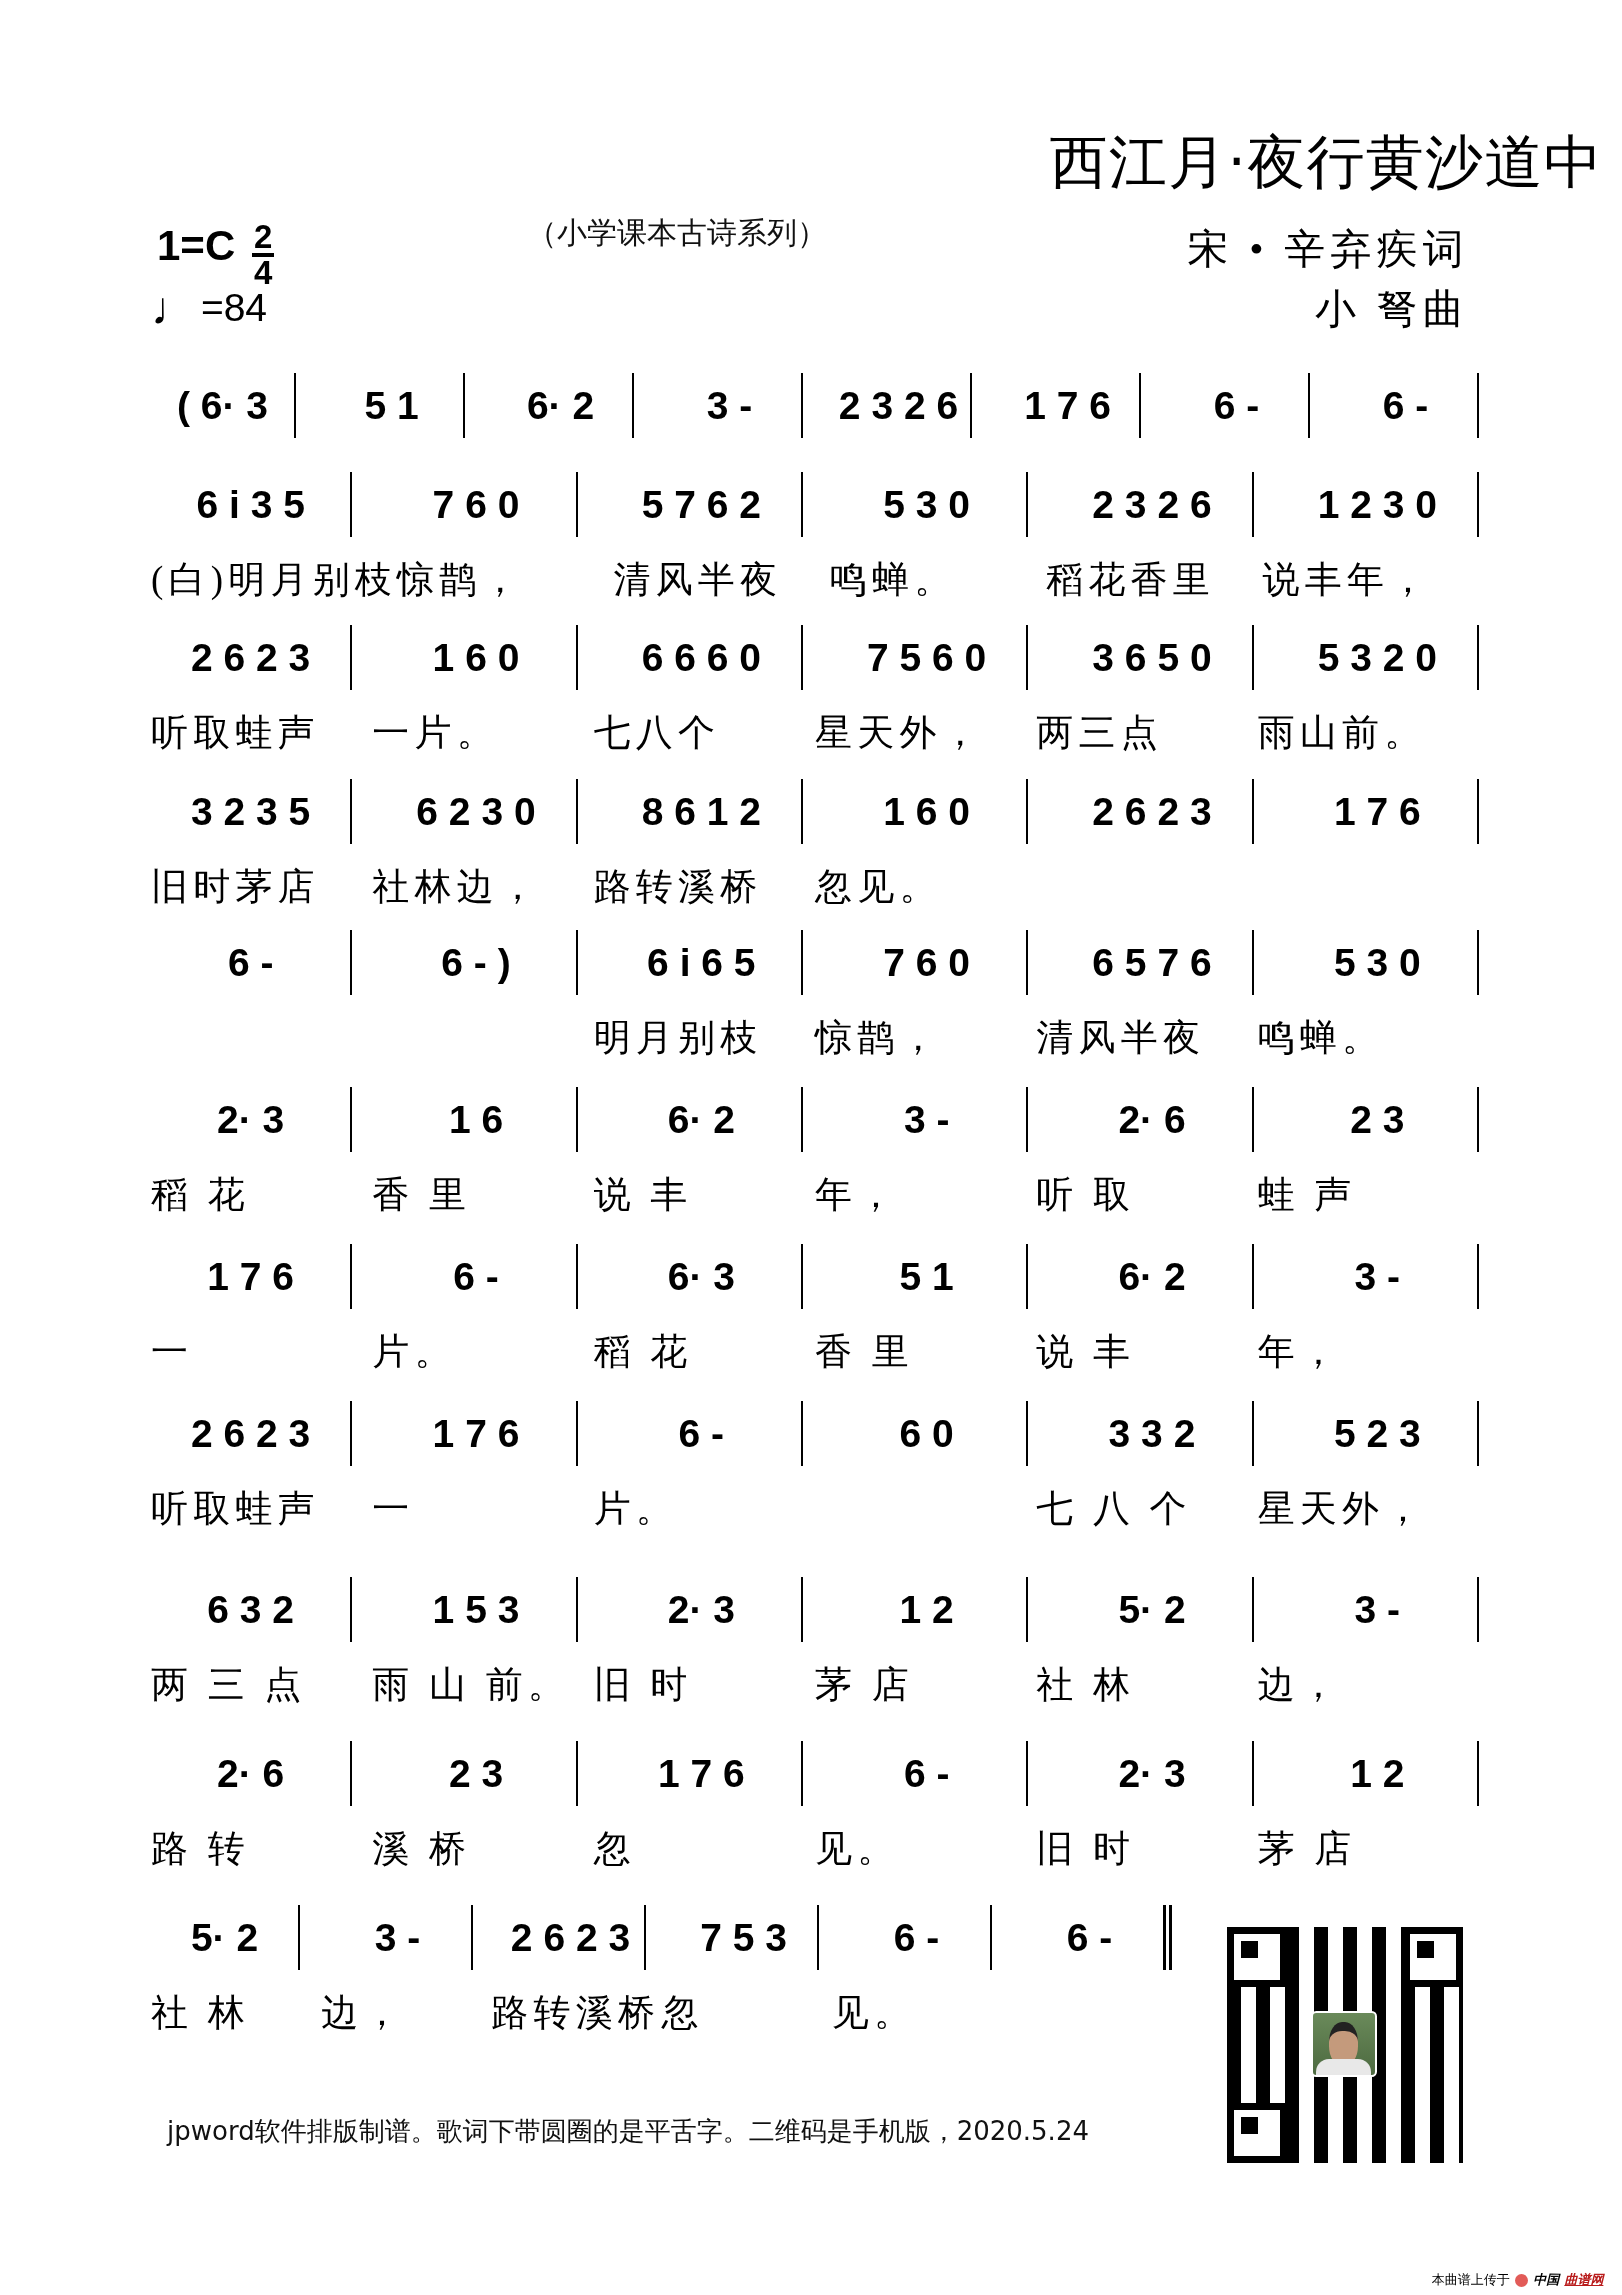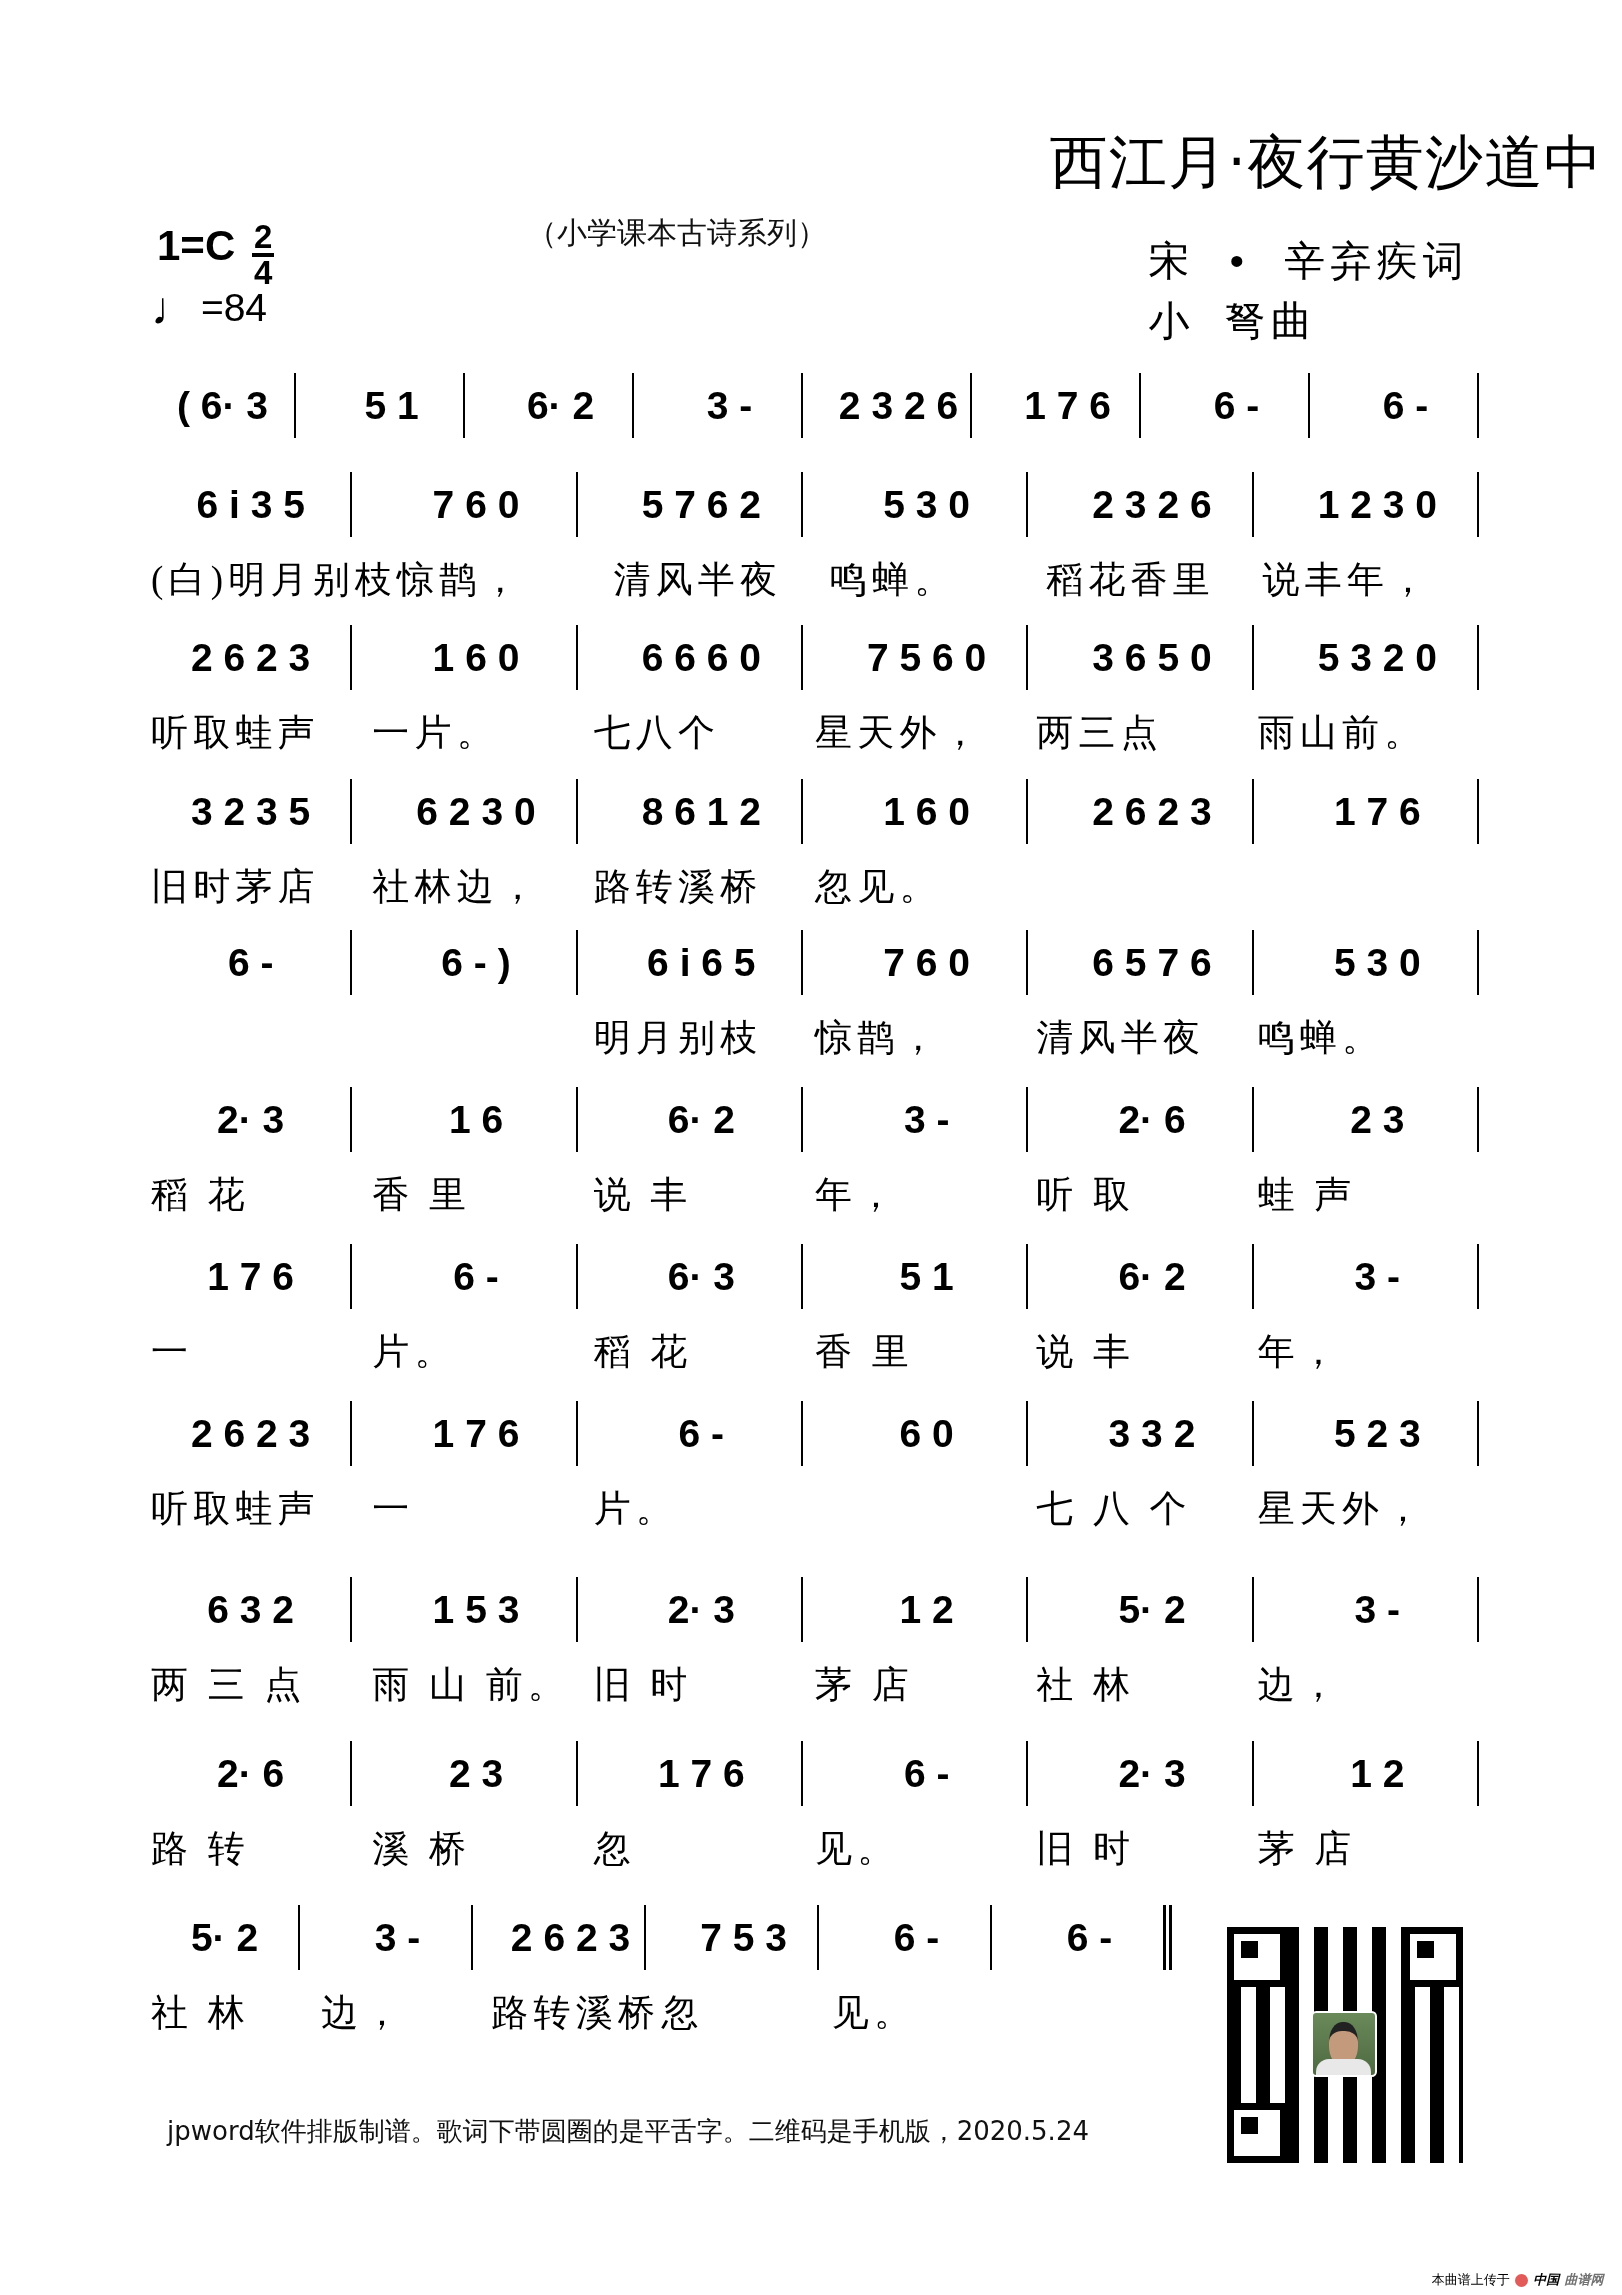--- a/index.html
+++ b/index.html
@@ -10,22 +10,22 @@
   .subtitle { position: absolute; top: 213px; left: 4px; width: 1346px; text-align: center;
               font-size: 30px; font-family: "DejaVu Serif", serif; color: #111; }
   .key { position: absolute; top: 222px; left: 157px; font-size: 42px; font-weight: bold;
          font-family: "Liberation Sans", sans-serif; display: flex; }
   .timesig { display: inline-flex; flex-direction: column; align-items: center; margin-left: 17px;
              font-size: 33px; line-height: 30px; }
   .timesig .bar { width: 22px; height: 3.3px; background: #000; margin: 1.3px 0; }
   .tempo { position: absolute; top: 281px; left: 151px; font-size: 39px;
            font-family: "Liberation Sans", sans-serif; display: flex; align-items: center; }
   .note-glyph { font-size: 46px; margin-right: 3.9px; }
-  .credits { position: absolute; top: 219px; right: 154px; 
-             font-family: Liberation Mono, monospace; font-size: 41px; line-height: 60px; letter-spacing: 5.2px; margin-top: 15px; }
+  .credits { position: absolute; top: 219px; right: 154px; text-align: right;
+             font-family: Liberation Serif, serif; font-size: 41px; line-height: 60px; letter-spacing: 5.2px; }
   .row { position: absolute; left: 151px; width: 1328px; }
   .notes { display: flex; align-items: flex-end; height: 72px; position: relative; gap: 24px; }
   .measure { flex: 1; display: flex; justify-content: space-around; align-items: center;
              border-right: 2.6px solid #000; height: 65px; position: relative; padding: 0 6.5px; }
   .measure.final { border-right: 9.2px double #000; }
   .n { font-family: "Liberation Sans", sans-serif; font-weight: bold; font-size: 39px;
        position: relative; display: inline-block; min-width: 22px; text-align: center; }
   .lyrics { display: flex; height: 59px; align-items: center; font-family: Liberation Serif, serif;
             font-size: 37px; letter-spacing: 5.2px; margin-top: 13px; }
   .lyrics .seg { flex: 1; white-space: nowrap; }
@@ -42,21 +42,21 @@
   .qr .face { position: absolute; left: 16.4px; top: 9.2px; width: 29px; height: 35px; background: #c49a7c;
               border-radius: 45%; border-top: 9.2px solid #222; }
   .qr .shirt { position: absolute; left: 3.3px; bottom: 0; width: 55px; height: 15.7px; background: #e8e8e8;
                border-radius: 13px 13px 0 0; }
   .footer { position: absolute; left: 167px; top: 2114px; font-size: 26px;
             font-family: "DejaVu Sans", sans-serif; color: #111; }
   .source { position: absolute; right: 19.6px; top: 2271px; font-size: 13px; display: flex;
             align-items: center; gap: 5.2px; }
   .source .logo-mark { width: 13px; height: 13px; border-radius: 50%; background: #e25b58; }
   .source .brand-a { font-weight: bold; font-style: italic; }
-  .source .brand-b { color: #737373; font-weight: bold; font-style: italic; }
+  .source .brand-b { color: #b91c1c; font-weight: bold; font-style: italic; text-decoration: underline; }
 </style>
 </head>
 <body>
 
 <div class="title">西江月·夜行黄沙道中</div>
 <div class="subtitle">（小学课本古诗系列）</div>
 
 <div class="key">
   <span>1=C</span>
   <span class="timesig">

